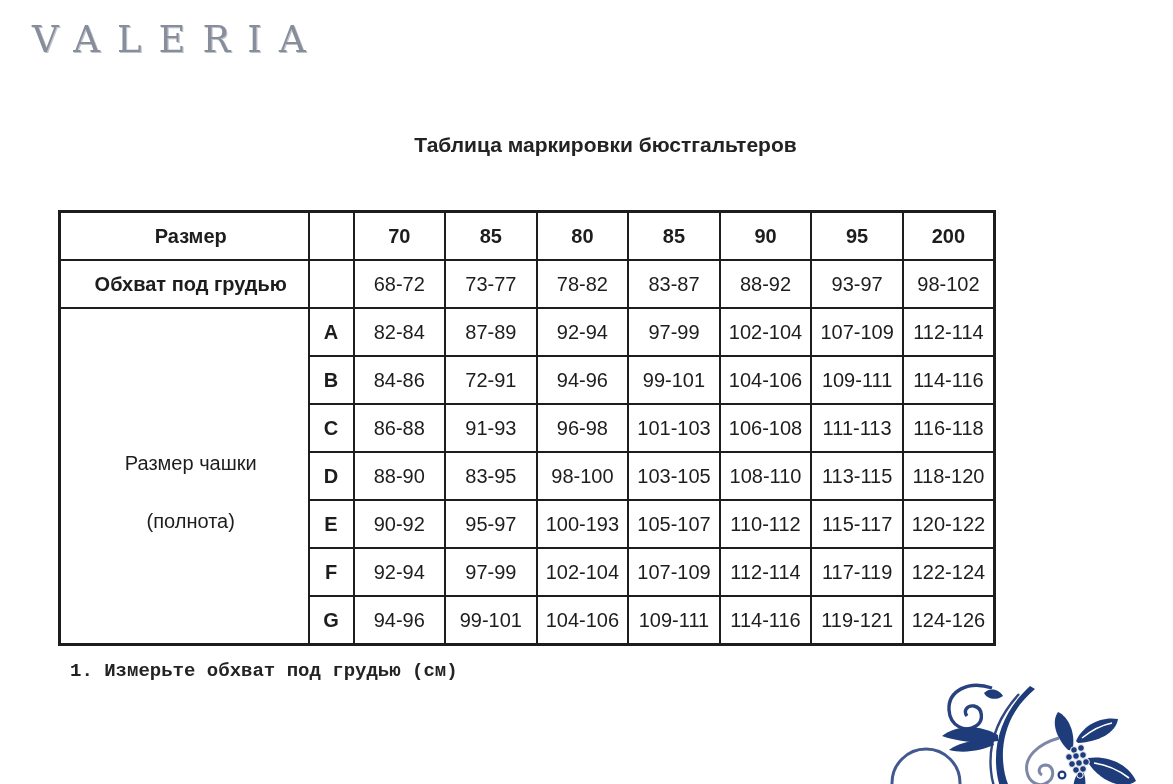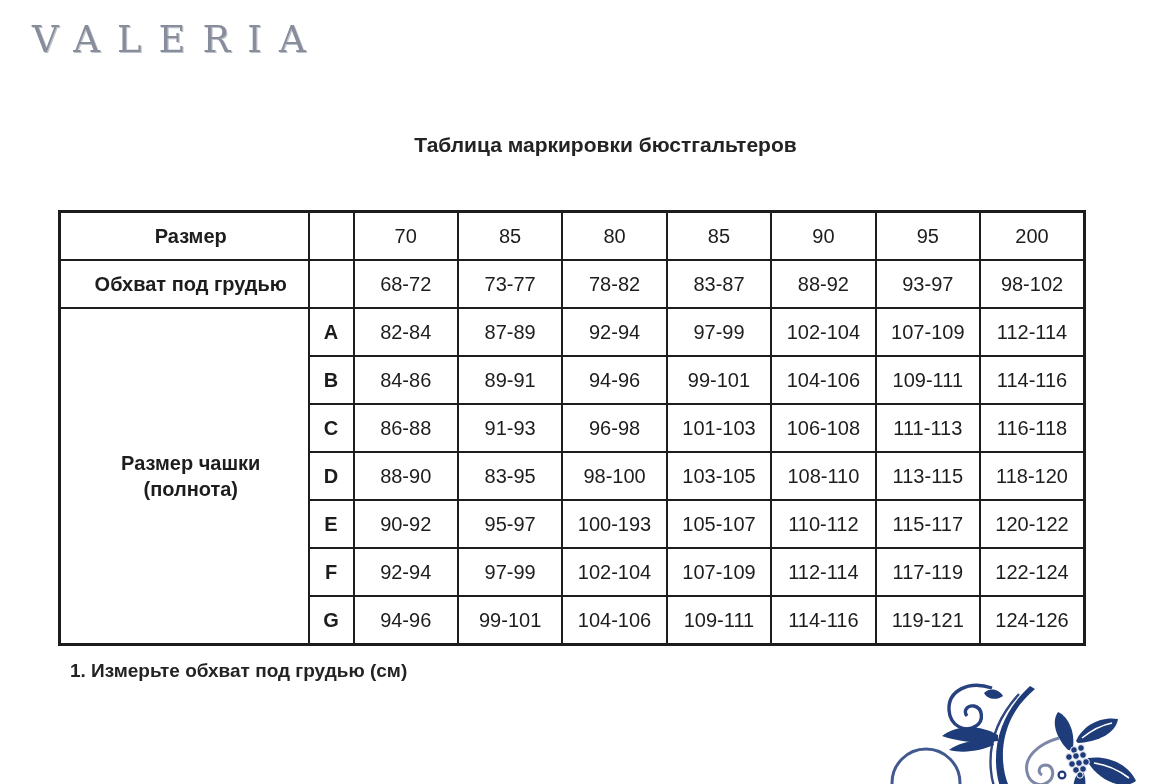--- a/index.html
+++ b/index.html
@@ -12,37 +12,37 @@
     position:absolute;left:32px;top:18px;
     font-family:"DejaVu Serif",serif;font-size:37px;font-weight:400;
     color:#878d9a;letter-spacing:17px;
     text-shadow:0 0 1px #ffffff, 1px 1px 0 #b9bdc6;
   }
   .title{
     position:absolute;top:133px;left:0;width:1155px;text-align:center;
     font-size:21px;font-weight:bold;color:#232323;padding-left:28px;
   }
   table.size-table{
-    position:absolute;left:58px;top:210px;width:1028px;
+    position:absolute;left:58px;top:210px;width:938px;
     border-collapse:collapse;table-layout:fixed;
     border:3px solid var(--border);
   }
   table.size-table td{
     border:2px solid var(--border);height:44px;
     font-size:20px;color:#1d1d1d;text-align:center;vertical-align:middle;
     background:#ffffff;
   }
   td.label-cell{text-align:left;padding-left:14px;font-weight:bold;background:var(--peach);}
   td.peach{background:var(--peach);}
   td.letter-cell{background:var(--lavender);font-weight:bold;font-size:19px;}
-  td.header-cell{background:var(--peach);font-weight:normal;}
+  td.header-cell{background:var(--peach);font-weight:bold;}
   td.value-cell{background:#ffffff;}
-  .cup-label-line{line-height:26px;font-weight:bold;}
+  .cup-label-line{line-height:26px;font-weight:normal;margin-top:32px;}
   .notes{position:absolute;left:70px;top:660px;color:#232323;}
-  .note-line{font-size:19px;font-weight:bold;margin-bottom:25px;}
+  .note-line{font-size:19px;font-weight:bold;margin-bottom:25px;font-family:Liberation Mono, monospace;}
   .ornament{position:absolute;left:888px;top:678px;}
 </style>
 </head>
 <body style="--peach: #fae2c1; --lavender: #cdc8e0; --border: #1d1d1d; --navy: #1e3b7a;">
 
 <div class="logo">VALERIA</div>
 
 <div class="title">Таблица маркировки бюстгальтеров</div>
 
 <table class="size-table">
@@ -90,21 +90,21 @@
         <td class="value-cell">87-89</td>
         <td class="value-cell">92-94</td>
         <td class="value-cell">97-99</td>
         <td class="value-cell">102-104</td>
         <td class="value-cell">107-109</td>
         <td class="value-cell">112-114</td>
       </tr>
       <tr>
         <td class="letter-cell">B</td>
         <td class="value-cell">84-86</td>
-        <td class="value-cell">89-91</td>
+        <td class="value-cell">72-91</td>
         <td class="value-cell">94-96</td>
         <td class="value-cell">99-101</td>
         <td class="value-cell">104-106</td>
         <td class="value-cell">109-111</td>
         <td class="value-cell">114-116</td>
       </tr>
       <tr>
         <td class="letter-cell">C</td>
         <td class="value-cell">86-88</td>
         <td class="value-cell">91-93</td>

